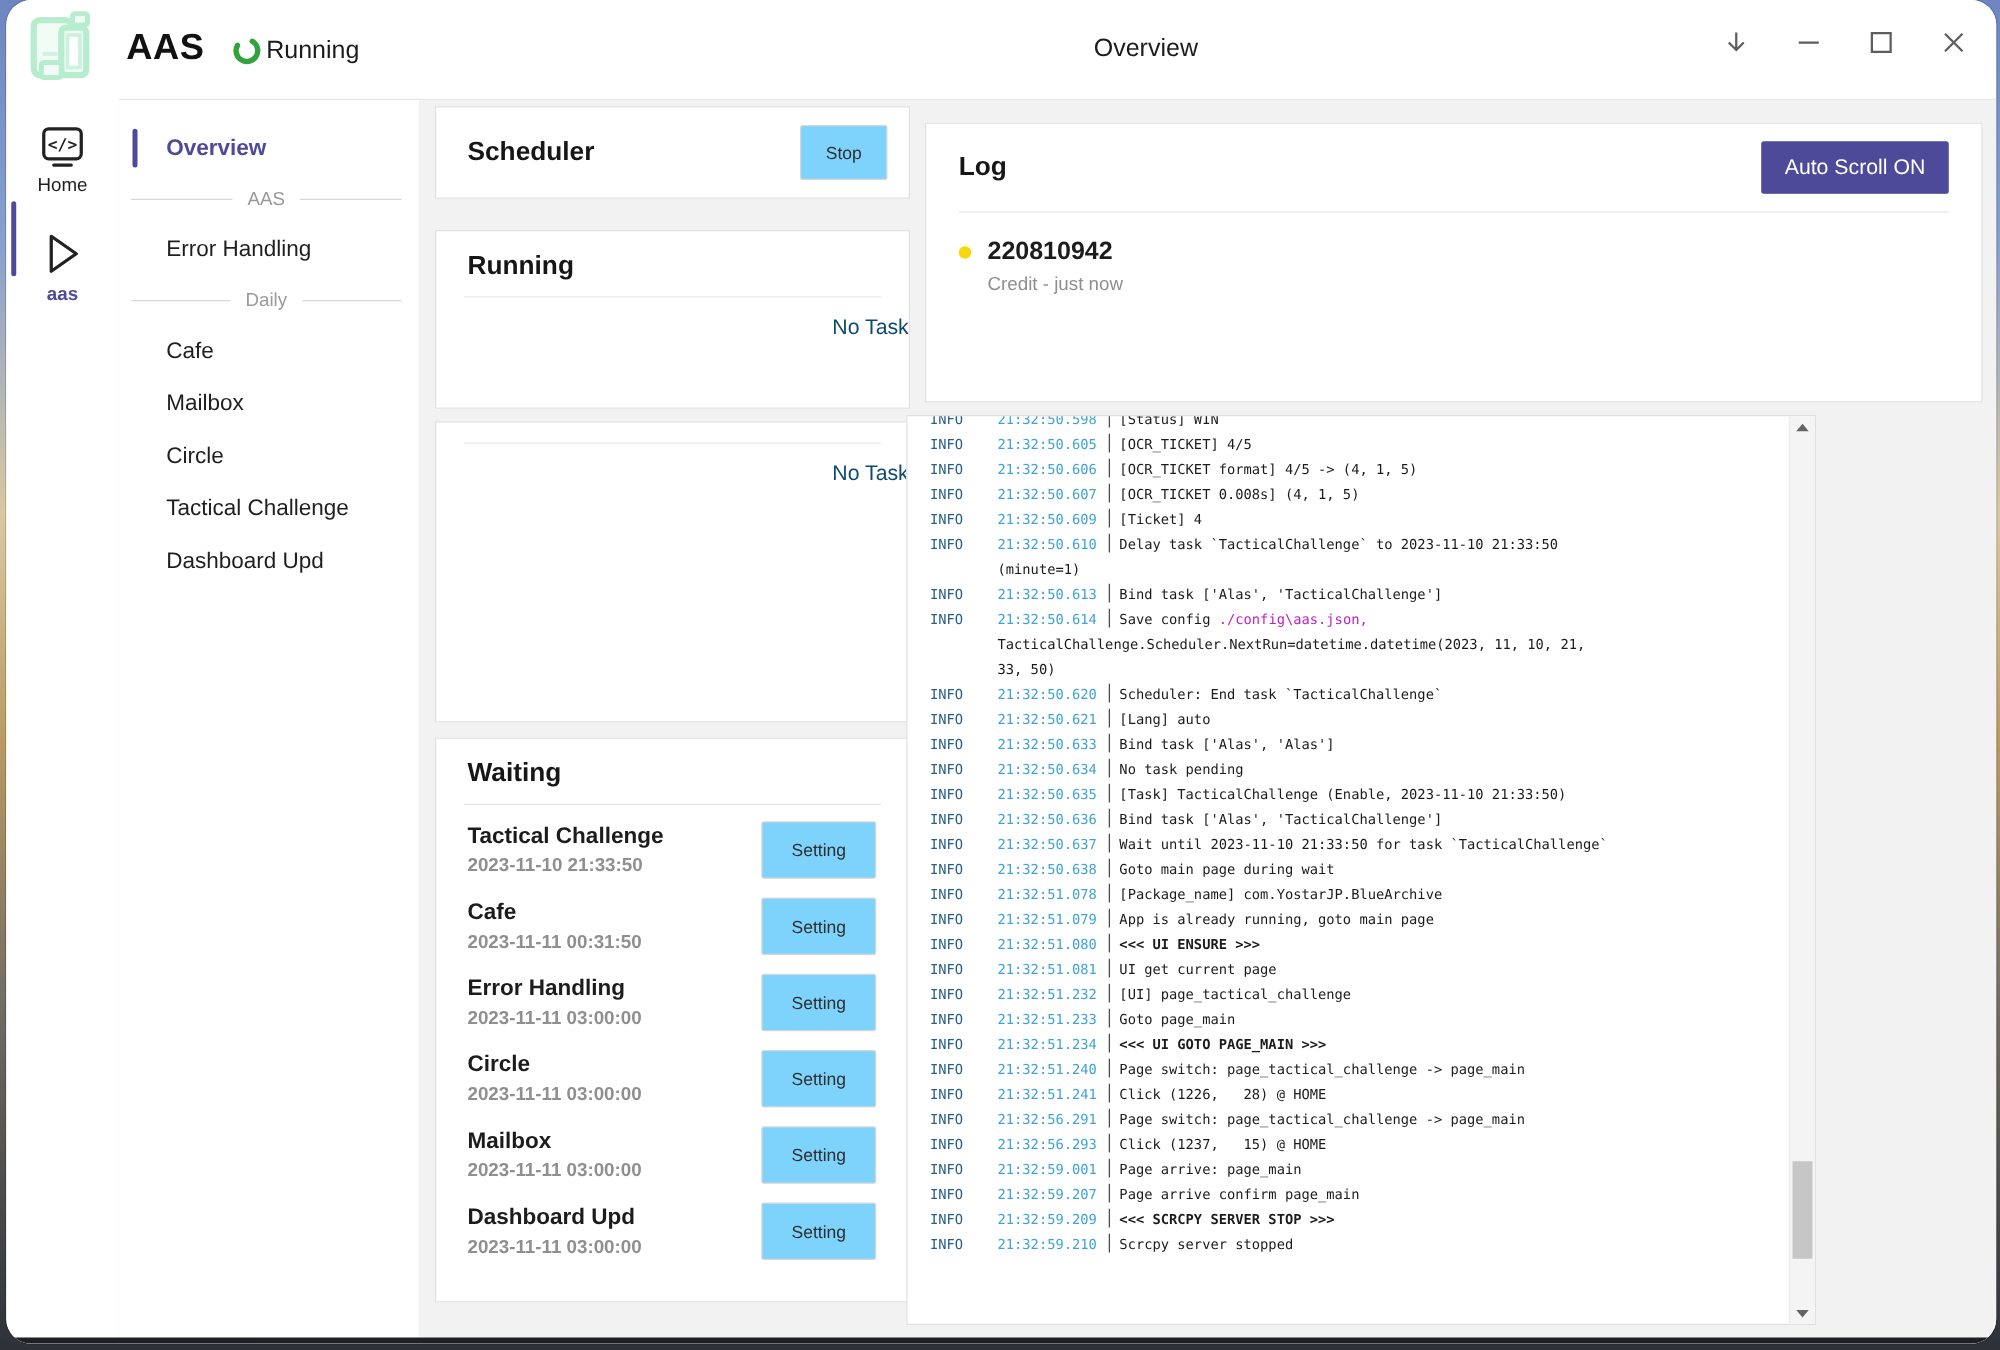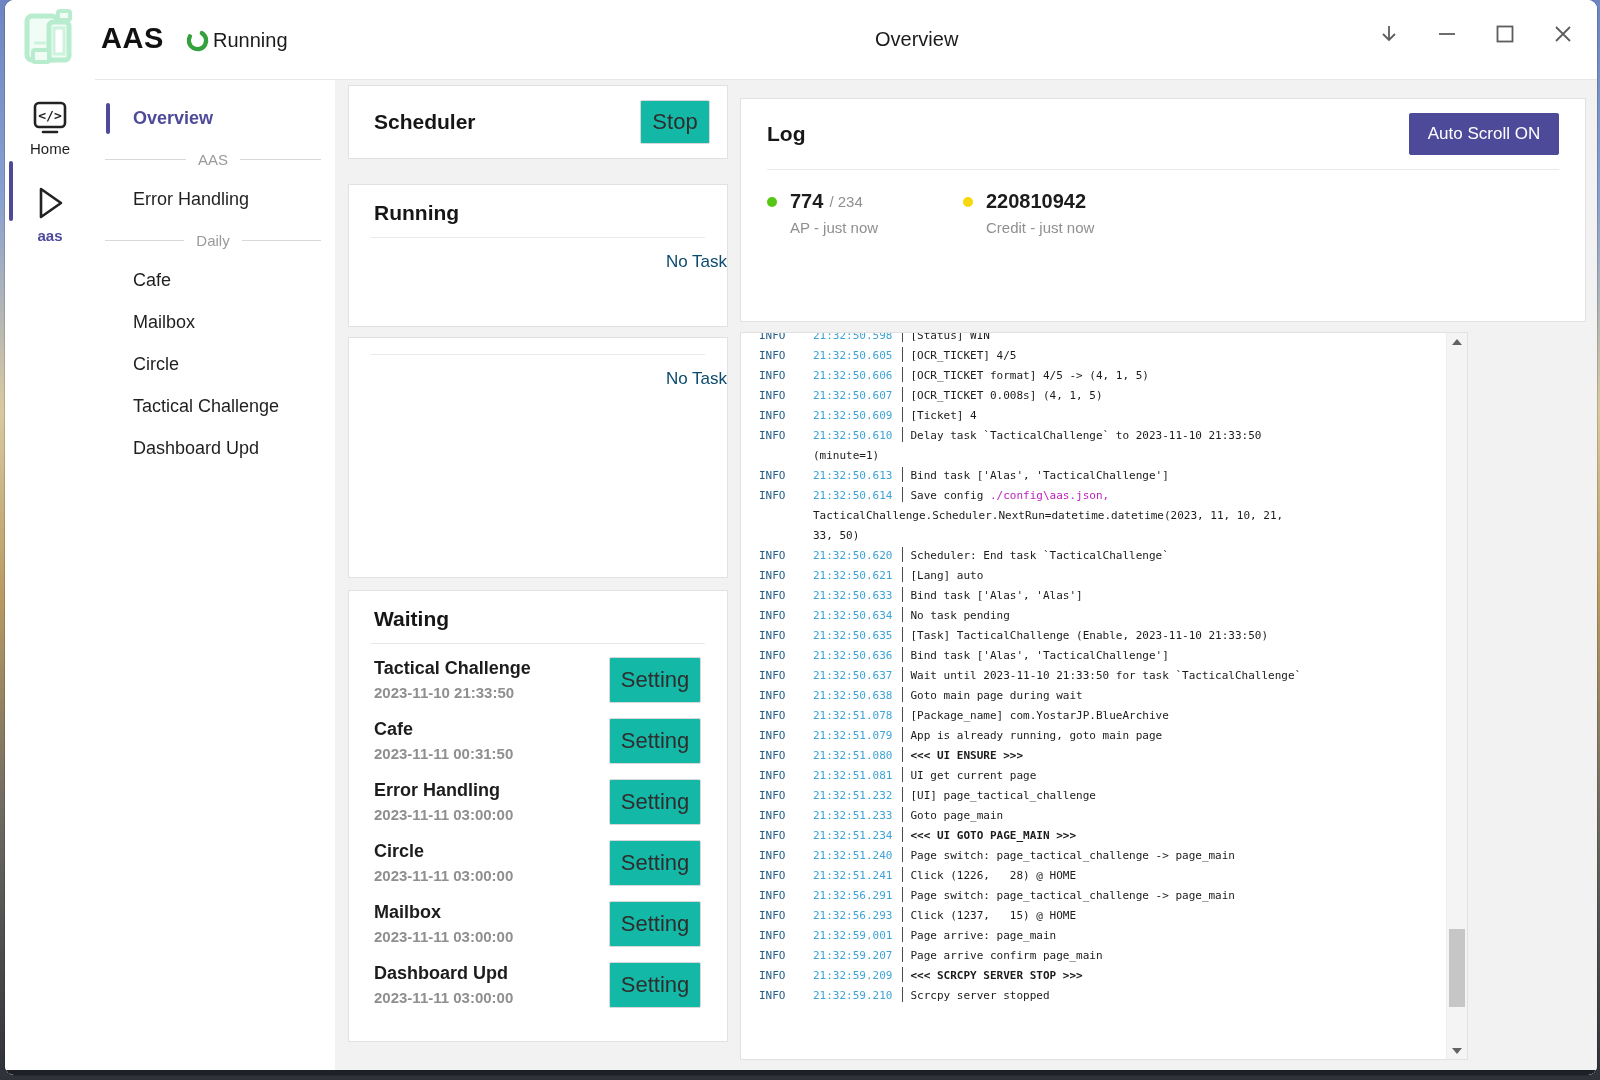--- a/index.html
+++ b/index.html
@@ -3,21 +3,21 @@
 <meta charset="utf-8">
 <style>
   html,body{margin:0;padding:0;}
   body{
     width:1600px;height:1080px;overflow:hidden;position:relative;
     font-family:"Liberation Sans","DejaVu Sans",sans-serif;
     background:linear-gradient(180deg,#6d86c2 0%,#87a0d0 18%,#d9c9a0 38%,#b99b62 55%,#6f6b63 75%,#2e3138 100%);
   }
   #window{
     position:absolute;left:5px;top:0;right:3px;bottom:5px;
-    background:#ffffff;border-radius:9px;overflow:hidden;
+    background:#ffffff;border-radius:20px;overflow:hidden;
     box-shadow:0 0 0 1px rgba(0,0,0,.15);
     padding-left:44px;
   }
   
   .titlebar{position:absolute;left:0;top:0;right:0;height:80px;background:#fff;}
   .titlebar::after{content:"";position:absolute;left:90px;right:0;bottom:0;height:1px;background:#e7e7e7;}
   .logo{position:absolute;left:9px;top:7px;width:68px;height:66px;}
   .brand{position:absolute;left:96px;top:22px;font-size:29px;font-weight:800;color:#111;letter-spacing:.5px;}
   .run-wrap{position:absolute;left:180px;top:28px;display:flex;align-items:center;gap:3px;}
   .spinner{width:25px;height:25px;}
@@ -41,21 +41,21 @@
   .nav-section .ln{flex:1;height:1px;background:#d8d8d8;}
   .nav-section .sect-label{font-size:15px;color:#9a9a9a;}
   
   .main{position:absolute;left:330px;top:80px;right:0;bottom:0;background:#f2f2f2;}
   .card{position:absolute;background:#fff;border:1px solid #e1e1e1;box-sizing:border-box;}
   .card-title{font-size:21px;font-weight:bold;color:#161616;}
   .hdiv{height:1px;background:#e9e9e9;margin:0 0 0 0;}
   .no-task{font-size:17px;color:#0c4a6e;text-align:right;}
   
   #card-scheduler{left:13px;top:5px;width:380px;height:74px;display:flex;align-items:center;justify-content:space-between;padding:0 17px 0 25px;}
-  .btn{background:#14b8a6;border:1px solid #d7d7d7;border-radius:2px;font-size:22px;color:#2e2e2e;font-family:inherit;cursor:default;}
+  .btn{background:#7dd3fc;border:1px solid #d7d7d7;border-radius:2px;font-size:14px;color:#2e2e2e;font-family:inherit;cursor:default;}
   #stop-btn{width:70px;height:44px;}
   
   #card-running{left:13px;top:104px;width:380px;height:143px;padding:16px 0 0 0;}
   #card-pending{left:13px;top:257px;width:380px;height:241px;padding:16px 0 0 0;}
   .card-head{padding:0 25px 12px 25px;}
   .card-body-center{padding-top:14px;}
   
   #card-waiting{left:13px;top:510px;width:380px;height:452px;padding:16px 0 0 0;}
   .wait-list{padding:5px 26px 0 25px;}
   .wait-row{height:61px;display:flex;align-items:center;justify-content:space-between;}
@@ -67,21 +67,21 @@
   #card-log .card-head{display:flex;align-items:center;justify-content:space-between;padding:0 26px 14px 26px;}
   #autoscroll-btn{background:#4e4a9a;color:#fff;border:1px solid #4e4a9a;width:150px;height:42px;font-size:17px;border-radius:2px;}
   .stats{display:flex;padding:20px 0 0 26px;}
   .stat{width:196px;}
   .stat-top{display:flex;align-items:center;}
   .dot{width:10px;height:10px;border-radius:50%;margin-right:13px;flex:none;}
   .stat-val{font-size:20px;font-weight:bold;color:#1c1c1c;}
   .stat-suffix{font-size:15px;color:#8f8f8f;margin-left:6px;}
   .stat-label{font-size:15px;color:#8f8f8f;margin:6px 0 0 23px;}
   
-  #console{left:405px;top:252px;width:728px;height:728px;overflow:hidden;}
+  #console{left:390px;top:252px;width:728px;height:728px;overflow:hidden;}
   .log-lines{position:absolute;left:0;top:-7px;right:20px;padding-left:18px;
     font-family:"DejaVu Sans Mono","Liberation Mono",monospace;font-size:11px;line-height:20px;color:#1b1b1b;}
   .ll{position:relative;padding-left:54px;white-space:pre-wrap;}
   .lvl{position:absolute;left:0;color:#265f87;}
   .tm{color:#3fa3d6;}
   .sep{display:inline-block;width:1px;height:15px;background:#4a4a4a;margin:0 7px 0 10px;vertical-align:-3px;}
   .msg{white-space:pre-wrap;}
   .msg.bold{font-weight:bold;}
   .msg.path{color:#bf1fbf;}
   
@@ -272,28 +272,20 @@
         </div>
     </div>
 
     <div class="card" id="card-log">
       <div class="card-head">
         <span class="card-title">Log</span>
         <button id="autoscroll-btn">Auto Scroll ON</button>
       </div>
       <div class="hdiv" style="margin:0 26px;"></div>
       <div class="stats">
-          <div class="stat">
-            <div class="stat-top">
-              <span class="dot" style="background: rgb(86, 199, 19);"></span>
-              <span class="stat-val">774</span>
-              <span class="stat-suffix">/ 234</span>
-            </div>
-            <div class="stat-label">AP - just now</div>
-          </div>
           <div class="stat">
             <div class="stat-top">
               <span class="dot" style="background: rgb(246, 216, 12);"></span>
               <span class="stat-val">220810942</span>
             </div>
             <div class="stat-label">Credit - just now</div>
           </div>
         </div>
     </div>
 

